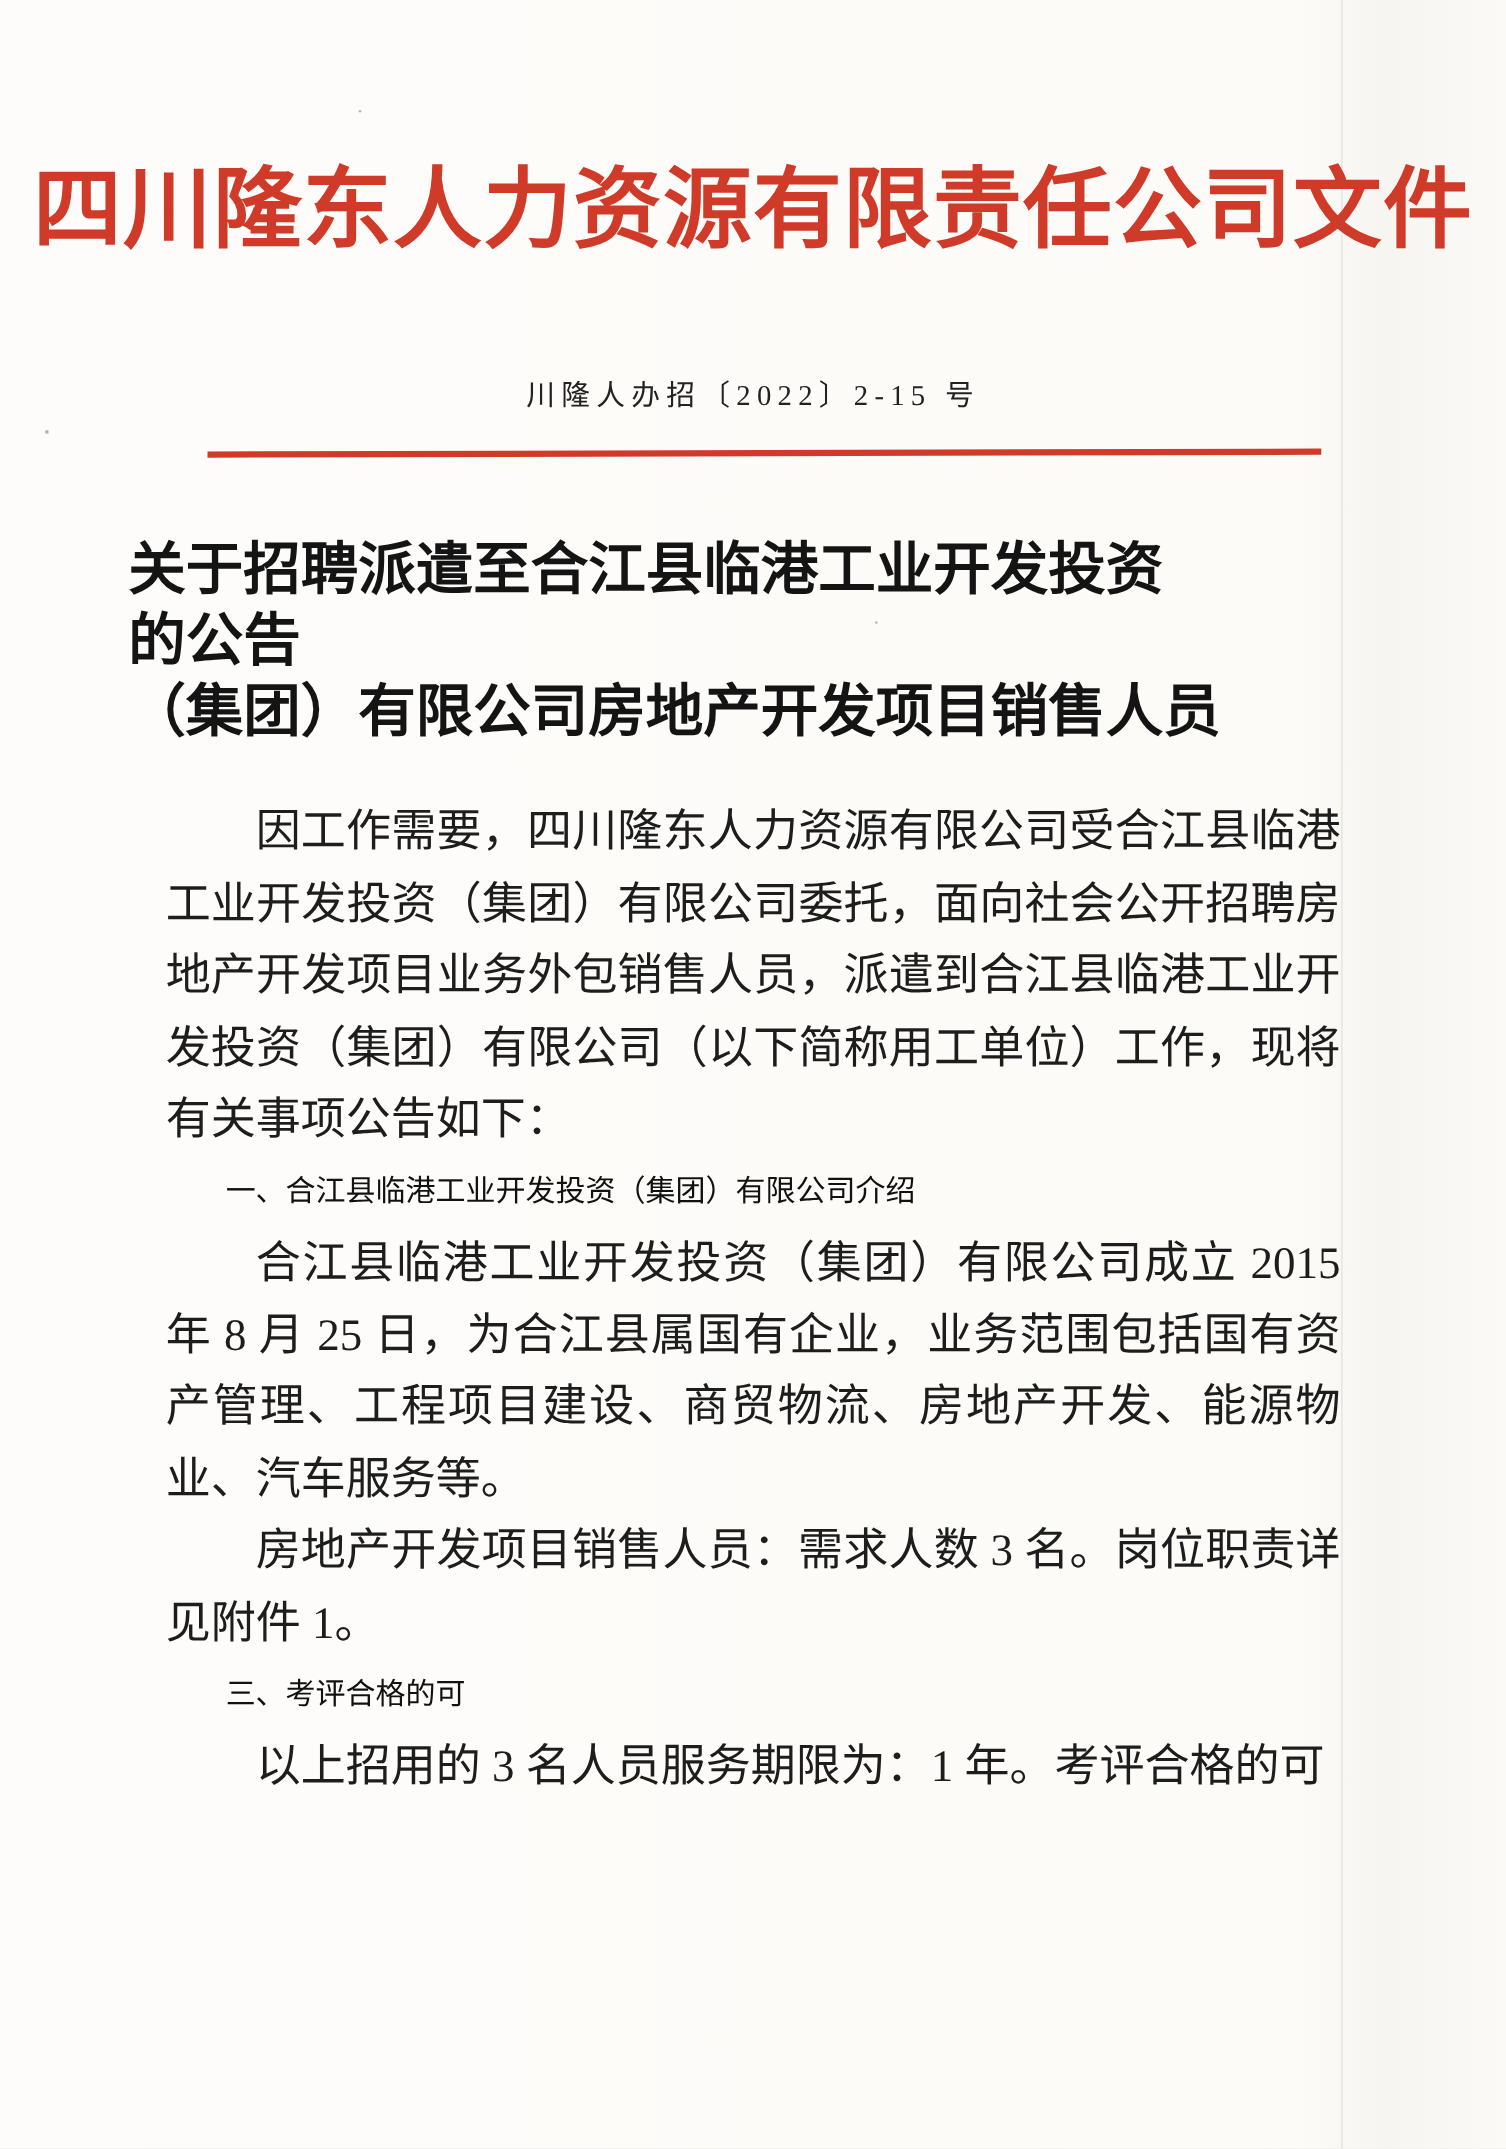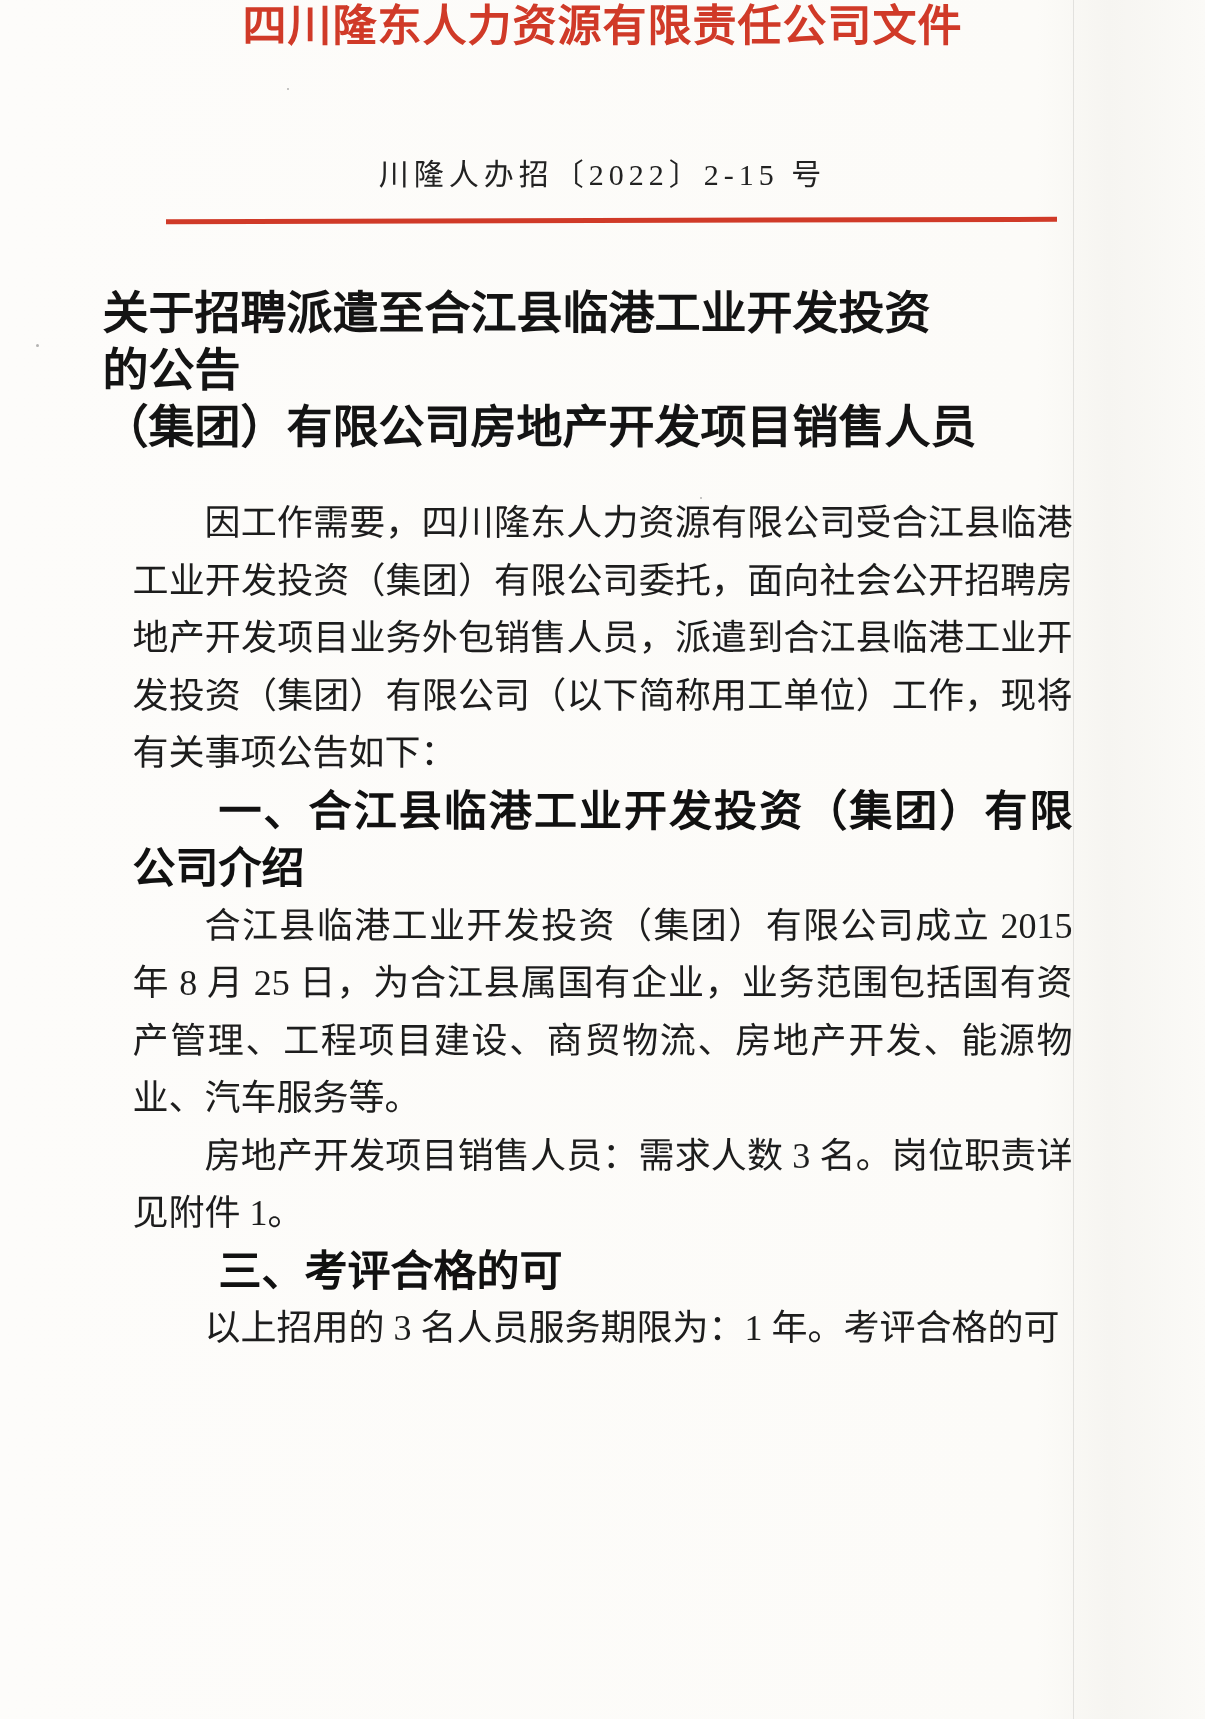--- a/index.html
+++ b/index.html
@@ -31,32 +31,33 @@
     position: absolute;
     background: rgba(90,90,90,0.45);
     border-radius: 50%;
   }
   .speck-1 { left: 36px;  top: 344px; width: 3px; height: 3px; }
   .speck-2 { left: 287px; top: 88px;  width: 2px; height: 2px; }
   .speck-3 { left: 700px; top: 497px; width: 2px; height: 2px; }
 
   .letterhead {
     margin: 0;
+    padding-top: 142px;
     text-align: center;
-    font-size: 44px;
+    font-size: 71px;
     line-height: 54px;
     font-weight: bold;
     letter-spacing: 1px;
     color: var(--accent-red, #d03a28);
     font-family: "Liberation Serif", "DejaVu Serif", serif;
   }
   .doc-number {
     margin-top: 102px;
     text-align: center;
-    font-size: 30px;
+    font-size: 23px;
     line-height: 38px;
     letter-spacing: 5px;
     color: #222;
   }
   .red-rule {
     margin: 24px 0 0 166px;
     width: 891px;
     height: 5px;
     background: var(--accent-red, #c8382a);
     transform: rotate(-0.15deg);
@@ -77,22 +78,22 @@
     line-height: 57.5px;
     text-align: justify;
     color: #1d1d1d;
   }
   .doc-body p {
     margin: 0;
     text-indent: 2em;
   }
   .doc-body .block-heading {
     font-family: "Liberation Sans", "DejaVu Sans", sans-serif;
-    font-weight: bold;
-    font-size: 43px;
+    font-weight: normal;
+    font-size: 24px;
     color: #111;
   }
 </style>
 </head>
 <body>
 
 <div class="page">
 
   <span class="scan-seam"></span>
   <span class="scan-speck speck-1"></span>

